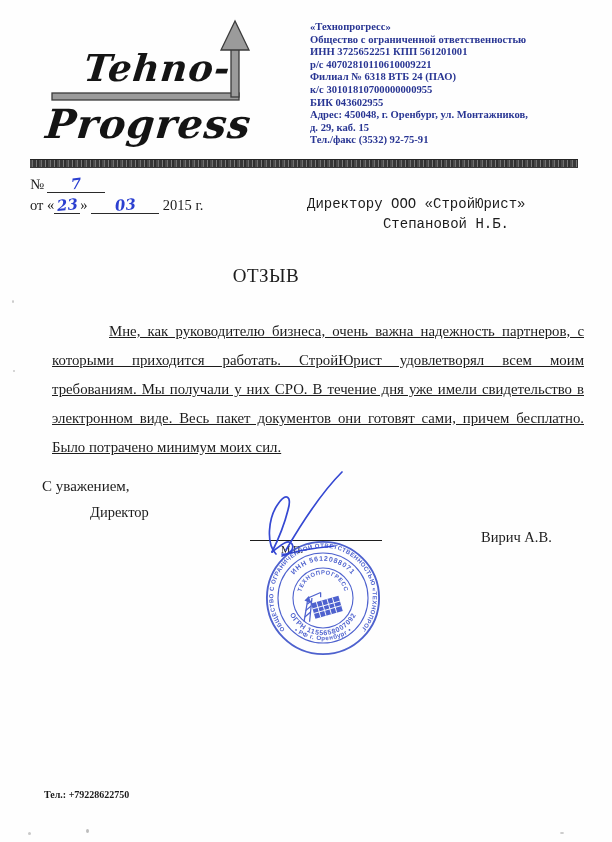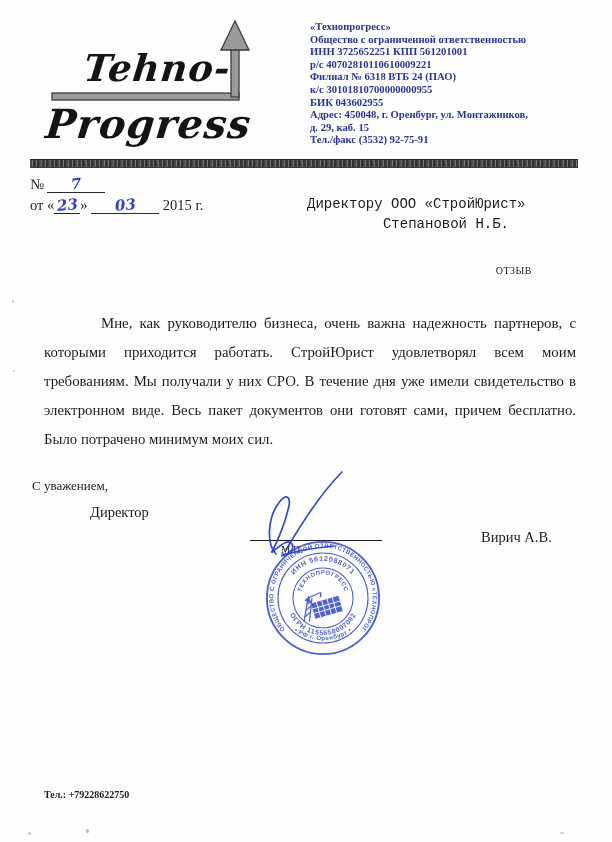--- a/index.html
+++ b/index.html
@@ -55,29 +55,29 @@
     display:inline-block;transform:rotate(-6deg);
   }
   .addressee{
     position:absolute;left:307px;top:194px;width:202px;
     font-size:14px;line-height:20px;text-align:right;font-family:Liberation Mono, monospace;
   }
   .addressee .l1{text-align:left;white-space:nowrap;}
   
   .doc-title{
     position:absolute;left:0;top:265px;width:532px;
-    text-align:right;font-size:10px;letter-spacing:.5px;
+    text-align:center;font-size:19px;letter-spacing:.5px;
   }
   .doc-body{
     position:absolute;left:40px;top:305px;width:532px;
     font-size:14.8px;line-height:29px;
-    text-align:justify;text-indent:57px;margin:4px;
-  }
-  
-  .signoff-1{position:absolute;left:32px;top:478px;font-size:13px;}
+    text-align:justify;text-indent:57px;margin:12px;text-decoration:underline;
+  }
+  
+  .signoff-1{position:absolute;left:42px;top:478px;font-size:15px;}
   .signoff-2{position:absolute;left:42px;top:504px;font-size:14.5px;margin-left:48px;}
   .signoff-3{position:absolute;left:42px;top:530px;font-size:14.5px;}
   .sig-line{position:absolute;left:250px;top:540px;width:132px;border-bottom:1.6px solid #1e1e1e;}
   .mp-note{position:absolute;left:281px;top:544px;font-size:10.5px;color:#222;}
   .signer-name{position:absolute;left:481px;top:529px;font-size:14.5px;}
   .stamp{position:absolute;left:244px;top:519px;opacity:.9;}
   .signature{position:absolute;left:238px;top:466px;}
   
   .footer-phone{position:absolute;left:44px;top:789px;font-size:10px;font-weight:bold;color:#1a1a1a;}
   .speck{position:absolute;background:#c9c9c9;border-radius:50%;}

